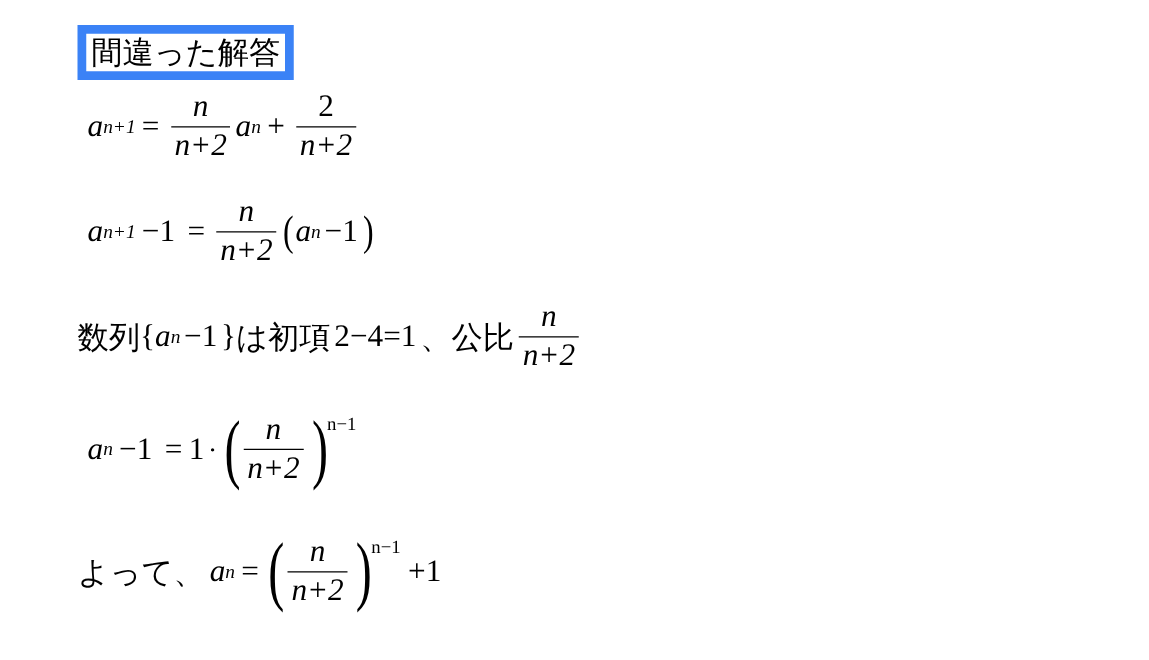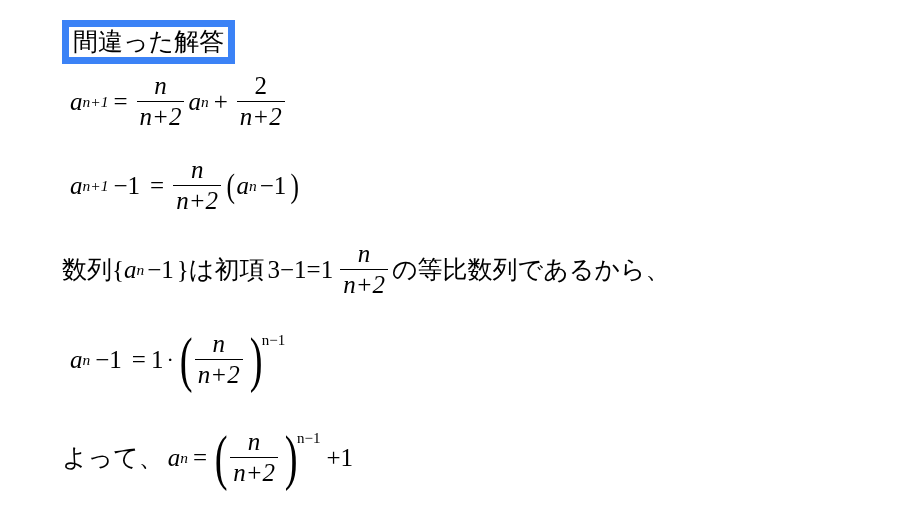--- a/index.html
+++ b/index.html
@@ -156,26 +156,26 @@
   </div>
 
   <div class="mline" style="left:62px; top:240px;">
     <span class="jp">数列</span>
     <span class="brace">{</span>
     <span class="ital">a</span>
       <span class="sub">n</span>
     <span class="opn">−1</span>
     <span class="brace">}</span>
     <span class="jp">は初項</span>
-    <span style="margin:0 3px;">3−1=1</span>
+    <span style="margin:0 3px;">2−4=1</span>
+    <span class="jp">、公比</span>
     <span class="frac">
       <span class="num ital">n</span>
       <span class="den ital">n+2</span>
     </span>
-    <span class="jp">の等比数列であるから、</span>
   </div>
 
   <div class="mline" style="left:70px; top:330px;">
     <span class="ital">a</span>
       <span class="sub">n</span>
     <span class="op">−1</span>
     <span class="op">=</span>
     <span>1</span>
     <span class="cdot">·</span>
     <span class="paren-wrap">

